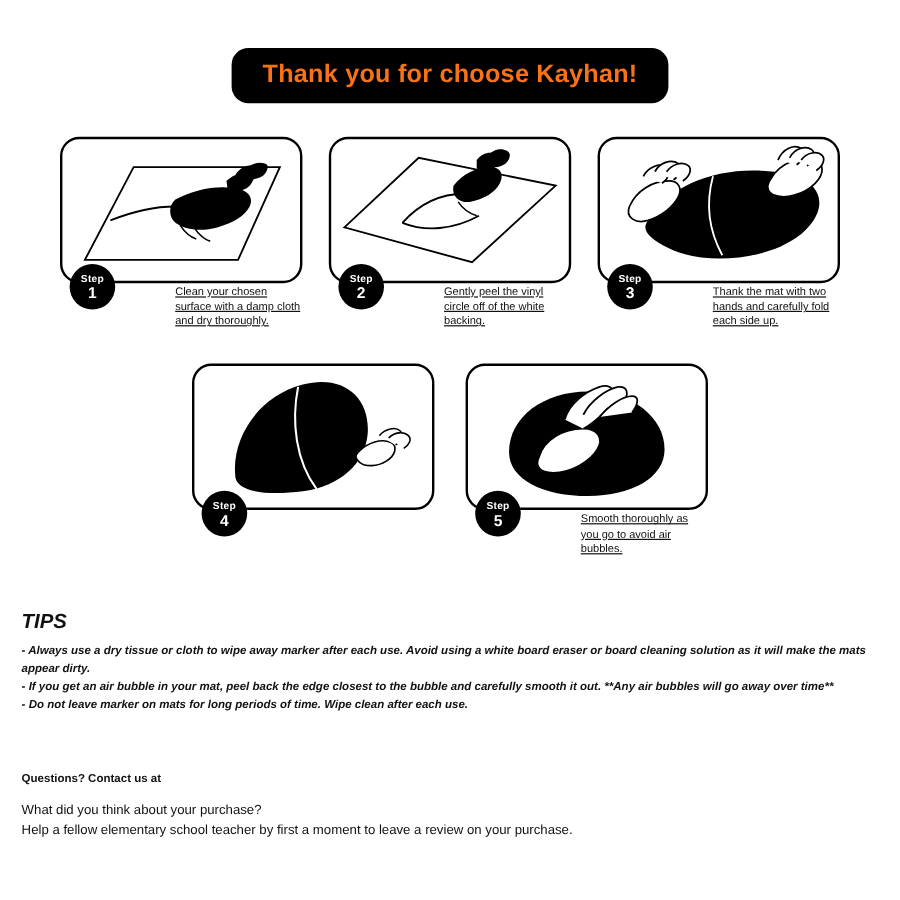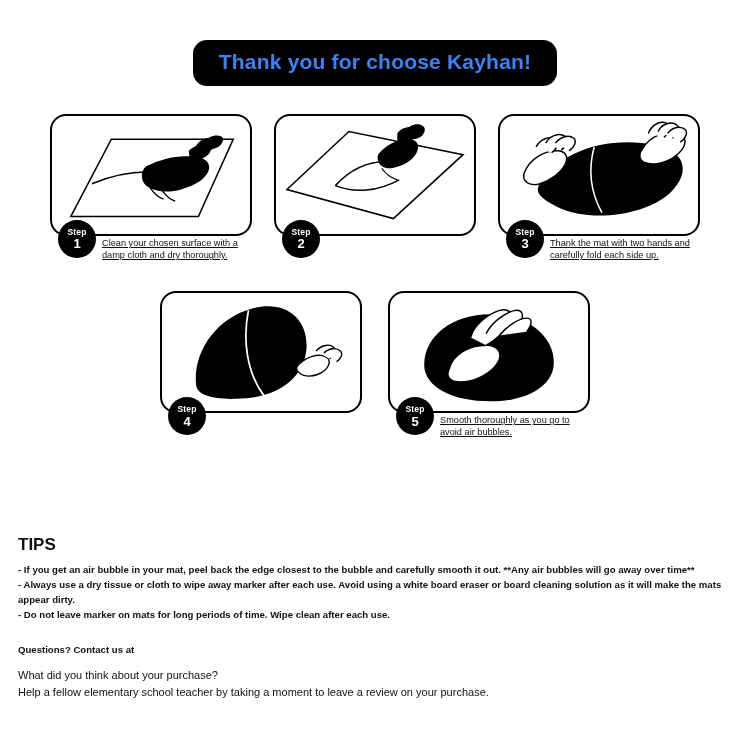--- a/index.html
+++ b/index.html
@@ -23,21 +23,21 @@
     padding-top: 40px;
   }
   .banner {
     background: #000;
     border-radius: 14px;
     padding: 10px 26px 12px 26px;
     text-align: center;
     min-width: 300px;
   }
   .banner-title {
-    color: #3b82f6;
+    color: #f97316;
     font-size: 21px;
     font-weight: bold;
     letter-spacing: 0.2px;
     white-space: nowrap;
   }
   .banner-sub-wrap {
     margin-top: 7px;
     display: flex;
     justify-content: center;
   }
@@ -79,20 +79,21 @@
     position: relative;
     overflow: hidden;
   }
   .panel svg { display: block; width: 100%; height: 100%; }
 
   .step-foot {
     position: relative;
     margin-top: -16px;
     display: flex;
     align-items: flex-start;
+    gap: 44px;
   }
   .badge {
     width: 38px;
     height: 38px;
     border-radius: 50%;
     background: #000;
     color: #fff;
     flex: 0 0 38px;
     display: flex;
     flex-direction: column;
@@ -119,21 +120,22 @@
     padding-top: 17px;
     color: #111;
     text-decoration: underline;
   }
 
   
   .tips {
     position: absolute;
     left: 18px;
     right: 18px;
-    top: 535px;
+    top: 508px;
+    font-style: italic;
   }
   .tips-title {
     font-size: 17px;
     font-weight: bold;
     margin-bottom: 8px;
   }
   .tips-line {
     font-size: 9.6px;
     font-weight: bold;
     line-height: 1.55;
@@ -212,20 +214,21 @@
         <g fill="none" stroke="#000" stroke-width="1.3">
           <path d="M108 54 C112 60, 118 64, 124 66"></path>
         </g>
       </svg>
     </div>
     <div class="step-foot">
       <div class="badge">
         <span class="bt">Step</span>
         <span class="bn">2</span>
       </div>
+      <div class="step-text">Gently peel the vinyl circle off of the white backing.</div>
     </div>
   </div>
 
   <div class="step">
     <div class="panel">
       <svg viewBox="0 0 202 122" xmlns="http://www.w3.org/2000/svg">
         <g fill="#000">
           <path d="M40 70 C 60 36, 110 20, 160 30 C 190 36, 196 58, 176 78 C 150 104, 90 110, 58 94 C 40 85, 34 78, 40 70 Z"></path>
         </g>
         <g fill="none" stroke="#fff" stroke-width="1.6">
@@ -300,22 +303,22 @@
         <span class="bt">Step</span>
         <span class="bn">5</span>
       </div>
       <div class="step-text">Smooth thoroughly as you go to avoid air bubbles.</div>
     </div>
   </div>
 </div>
 
 <div class="tips">
   <div class="tips-title">TIPS</div>
+  <div class="tips-line">- Always use a dry tissue or cloth to wipe away marker after each use. Avoid using a white board eraser or board cleaning solution as it will make the mats appear dirty.</div>
   <div class="tips-line">- If you get an air bubble in your mat, peel back the edge closest to the bubble and carefully smooth it out. **Any air bubbles will go away over time**</div>
-  <div class="tips-line">- Always use a dry tissue or cloth to wipe away marker after each use. Avoid using a white board eraser or board cleaning solution as it will make the mats appear dirty.</div>
   <div class="tips-line">- Do not leave marker on mats for long periods of time. Wipe clean after each use.</div>
 </div>
 
 <div class="footer">
   <div class="footer-q">Questions? Contact us at</div>
   <div class="footer-line">What did you think about your purchase?</div>
-  <div class="footer-line">Help a fellow elementary school teacher by taking a moment to leave a review on your purchase.</div>
+  <div class="footer-line">Help a fellow elementary school teacher by first a moment to leave a review on your purchase.</div>
 </div>
 
 </body></html>

